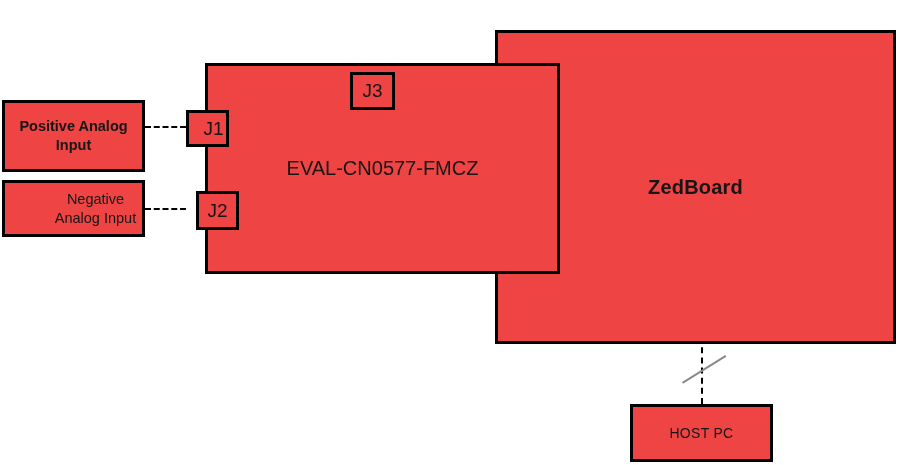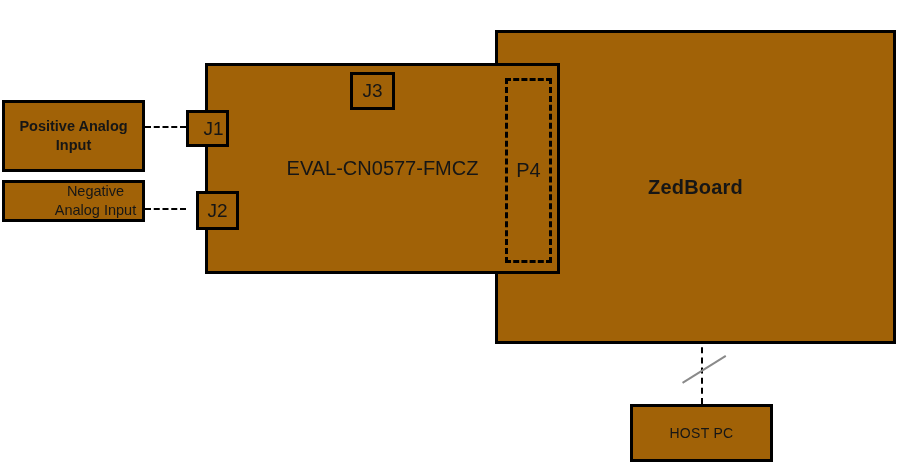--- a/index.html
+++ b/index.html
@@ -10,21 +10,21 @@
     position: relative;
     width: 900px;
     height: 465px;
     background: var(--bg, #ffffff);
     overflow: hidden;
   }
 
   .box {
     position: absolute;
     border: 3px solid var(--line, #000000);
-    background: #a16207;
+    background: #ef4444;
     display: flex;
     align-items: center;
     justify-content: center;
     text-align: center;
   }
 
   
   .zedboard   { left: 495px; top: 13px;  width: 401px; height: 314px; z-index: 1; margin-top: 17px; }
   .zedboard .lbl { font-size: 20px; font-weight: 700; letter-spacing: 0.2px; }
 
@@ -39,21 +39,21 @@
   .p4 {
     left: 505px; top: 78px; width: 47px; height: 185px; z-index: 3;
     border: 3px dashed var(--line, #000000);
     background: transparent;
     font-size: 20px;
   }
 
   
   .src { width: 143px; font-size: 14.5px; line-height: 1.28; }
   .positive { left: 2px; top: 100px; height: 72px; font-weight: bold; }
-  .negative { left: 2px; top: 180px; height: 42px; padding-left: 44px; }
+  .negative { left: 2px; top: 180px; height: 57px; padding-left: 44px; }
   .src .lbl { max-width: 118px; }
 
   .hostpc { left: 630px; top: 404px; width: 143px; height: 58px; font-size: 14px; letter-spacing: 0.3px; }
 
   
   .hline {
     position: absolute;
     height: 0;
     border-top: 2px dashed var(--line, #000000);
     z-index: 0;
@@ -89,23 +89,20 @@
   </div>
 
   <div class="box evalboard">
     <span class="lbl">EVAL-CN0577-FMCZ</span>
   </div>
 
   <div class="box j3">
     <span class="lbl">J3</span>
   </div>
 
-  <div class="box p4">
-    <span class="lbl">P4</span>
-  </div>
 
   <div class="box j1">
     <span class="lbl">J1</span>
   </div>
 
   <div class="box j2">
     <span class="lbl">J2</span>
   </div>
 
   <div class="box src positive">

